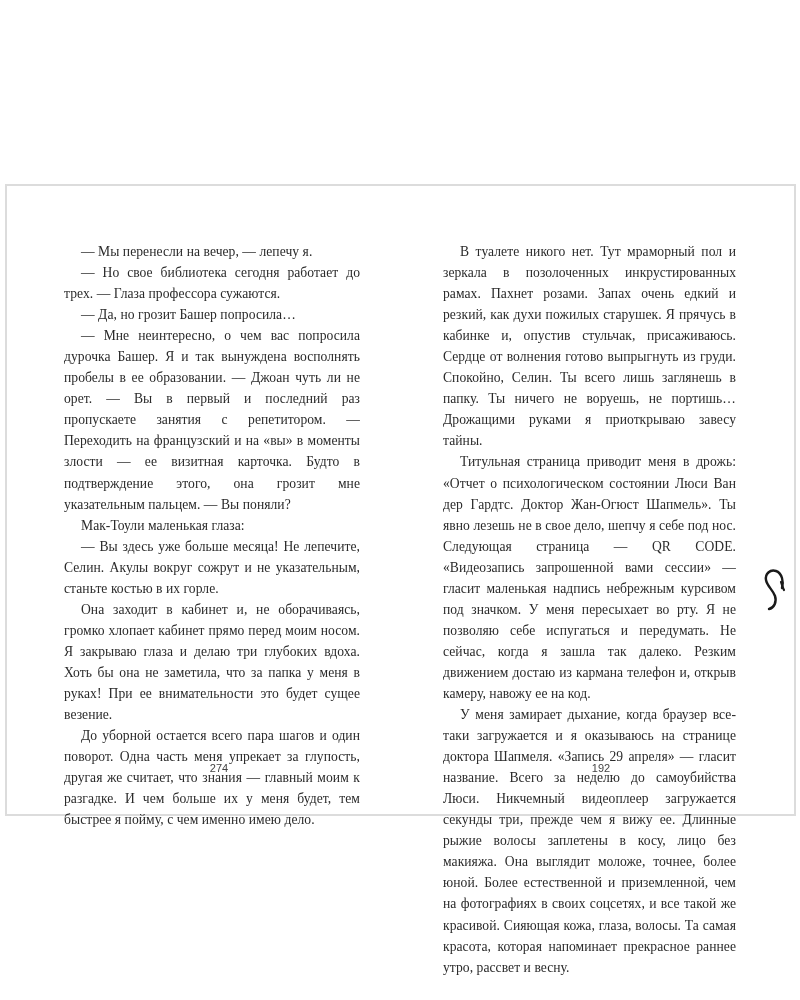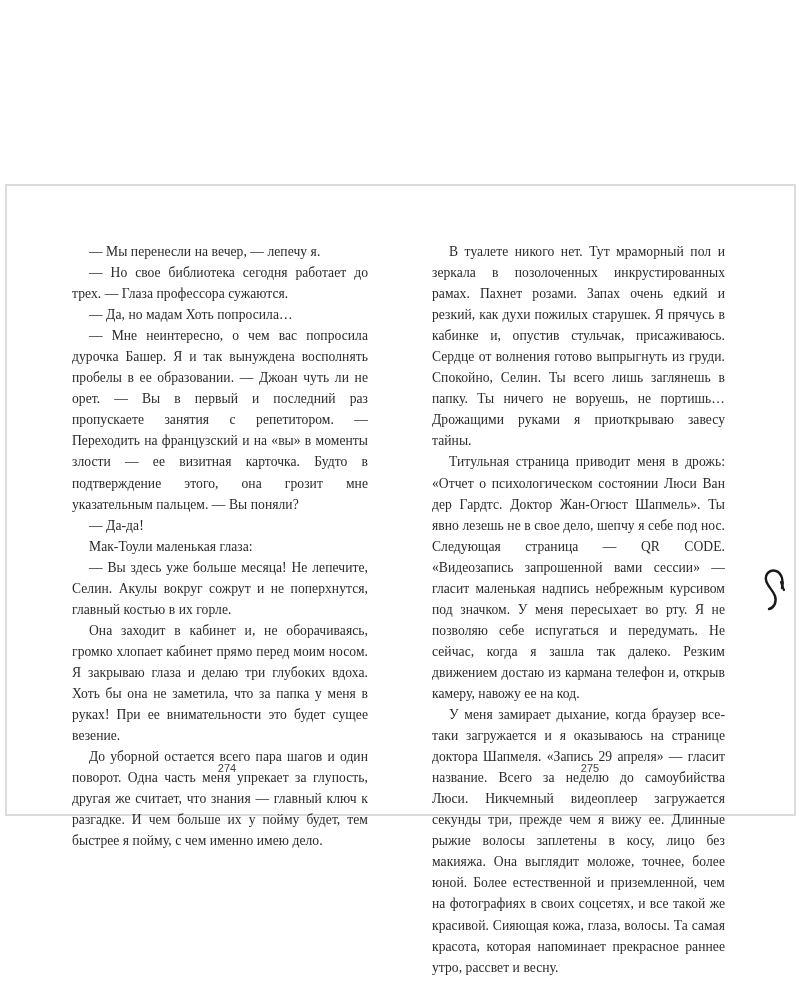--- a/index.html
+++ b/index.html
@@ -23,22 +23,22 @@
     height: 628px;
     border: 2px solid #dcdcdc;
     background: #ffffff;
     box-sizing: content-box;
   }
   .page {
     position: absolute;
     top: 0;
     height: 628px;
   }
-  .page-left { left: 16px; width: 393px; padding-left: 16px; }
-  .page-right { left: 374px; width: 394px; text-decoration: underline; }
+  .page-left { left: 8px; width: 393px; padding-left: 16px; }
+  .page-right { left: 385px; width: 394px; text-decoration: underline; }
 
   .text-block {
     position: absolute;
     top: 55px;
     font-size: 13.6px;
     line-height: 21.05px;
     text-align: justify;
     letter-spacing: 0.05px;
   }
   .page-left .text-block { left: 49px; width: 296px; }
@@ -72,38 +72,37 @@
 </style>
 </head>
 <body>
 
 <div class="spread">
 
   <div class="page page-left">
     <div class="text-block">
       <p>— Мы перенесли на вечер, — лепечу я.</p>
       <p>— Но свое библиотека сегодня работает до трех. — Глаза профессора сужаются.</p>
-      <p>— Да, но мадам Хоть попросила…</p>
+      <p>— Да, но грозит Башер попросила…</p>
       <p>— Мне неинтересно, о чем вас попросила дурочка Башер. Я и так вынуждена восполнять пробелы в ее образовании. — Джоан чуть ли не орет. — Вы в первый и последний раз пропускаете занятия с репетитором. — Переходить на французский и на «вы» в моменты злости — ее визитная карточка. Будто в подтверждение этого, она грозит мне указательным пальцем. — Вы поняли?</p>
-      <p>— Да-да!</p>
       <p>Мак-Тоули маленькая глаза:</p>
-      <p>— Вы здесь уже больше месяца! Не лепечите, Селин. Акулы вокруг сожрут и не поперхнутся, главный костью в их горле.</p>
+      <p>— Вы здесь уже больше месяца! Не лепечите, Селин. Акулы вокруг сожрут и не указательным, станьте костью в их горле.</p>
       <p>Она заходит в кабинет и, не оборачиваясь, громко хлопает кабинет прямо перед моим носом. Я закрываю глаза и делаю три глубоких вдоха. Хоть бы она не заметила, что за папка у меня в руках! При ее внимательности это будет сущее везение.</p>
-      <p>До уборной остается всего пара шагов и один поворот. Одна часть меня упрекает за глупость, другая же считает, что знания — главный ключ к разгадке. И чем больше их у пойму будет, тем быстрее я пойму, с чем именно имею дело.</p>
+      <p>До уборной остается всего пара шагов и один поворот. Одна часть меня упрекает за глупость, другая же считает, что знания — главный моим к разгадке. И чем больше их у меня будет, тем быстрее я пойму, с чем именно имею дело.</p>
     </div>
     <div class="page-number">274</div>
   </div>
 
   <div class="page page-right">
     <div class="text-block">
       <p>В туалете никого нет. Тут мраморный пол и зеркала в позолоченных инкрустированных рамах. Пахнет розами. Запах очень едкий и резкий, как духи пожилых старушек. Я прячусь в кабинке и, опустив стульчак, присаживаюсь. Сердце от волнения готово выпрыгнуть из груди. Спокойно, Селин. Ты всего лишь заглянешь в папку. Ты ничего не воруешь, не портишь… Дрожащими руками я приоткрываю завесу тайны.</p>
       <p>Титульная страница приводит меня в дрожь: «Отчет о психологическом состоянии Люси Ван дер Гардтс. Доктор Жан-Огюст Шапмель». Ты явно лезешь не в свое дело, шепчу я себе под нос. Следующая страница — QR CODE. «Видеозапись запрошенной вами сессии» — гласит маленькая надпись небрежным курсивом под значком. У меня пересыхает во рту. Я не позволяю себе испугаться и передумать. Не сейчас, когда я зашла так далеко. Резким движением достаю из кармана телефон и, открыв камеру, навожу ее на код.</p>
       <p>У меня замирает дыхание, когда браузер все-таки загружается и я оказываюсь на странице доктора Шапмеля. «Запись 29 апреля» — гласит название. Всего за неделю до самоубийства Люси. Никчемный видеоплеер загружается секунды три, прежде чем я вижу ее. Длинные рыжие волосы заплетены в косу, лицо без макияжа. Она выглядит моложе, точнее, более юной. Более естественной и приземленной, чем на фотографиях в своих соцсетях, и все такой же красивой. Сияющая кожа, глаза, волосы. Та самая красота, которая напоминает прекрасное раннее утро, рассвет и весну.</p>
     </div>
-    <div class="page-number">275</div>
+    <div class="page-number">192</div>
   </div>
 
 </div>
 
 <svg class="ornament" viewBox="0 0 30 48" xmlns="http://www.w3.org/2000/svg">
   <path d="M22 22 C 24 16, 22 7, 16 5 C 10 3, 5 8, 6 14 C 7 20, 13 24, 15 30 C 17 36, 14 42, 9 43" fill="none" stroke="#1a1a1a" stroke-width="2.4" stroke-linecap="round"></path>
   <path d="M21 16 C 22 19, 23 22, 24 24" fill="none" stroke="#1a1a1a" stroke-width="2.2" stroke-linecap="round"></path>
 </svg>
 
 </body></html>

